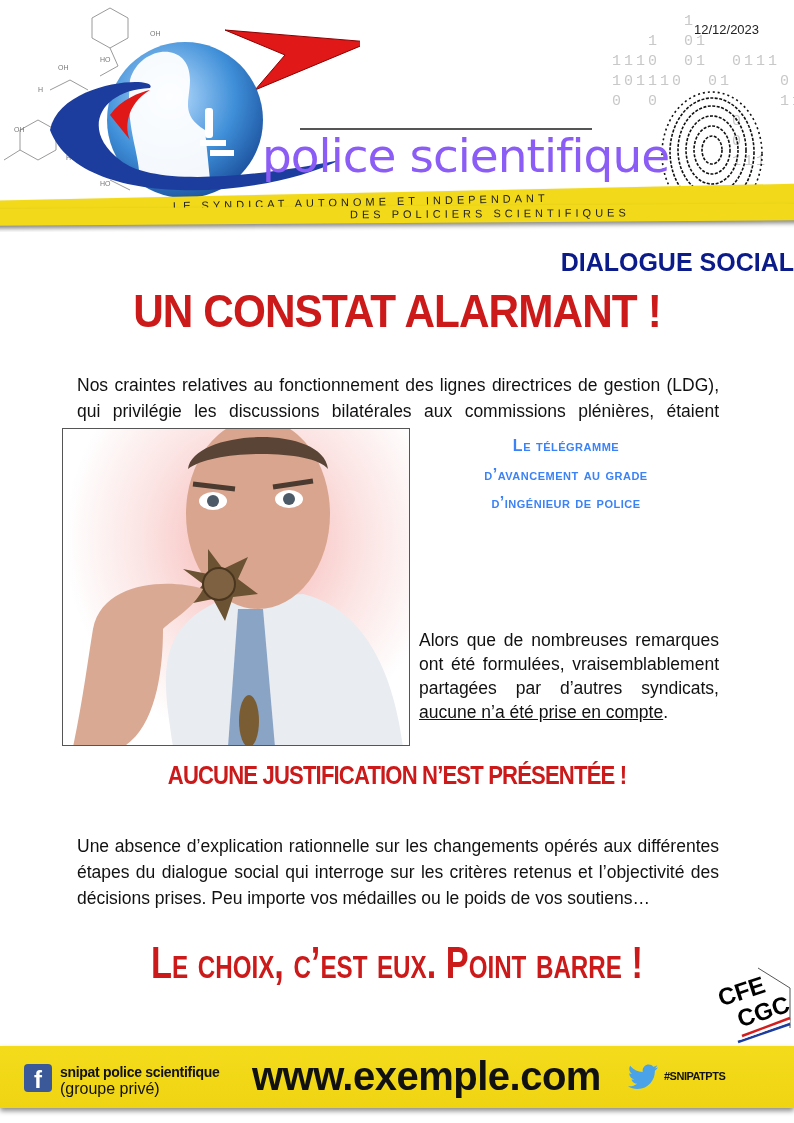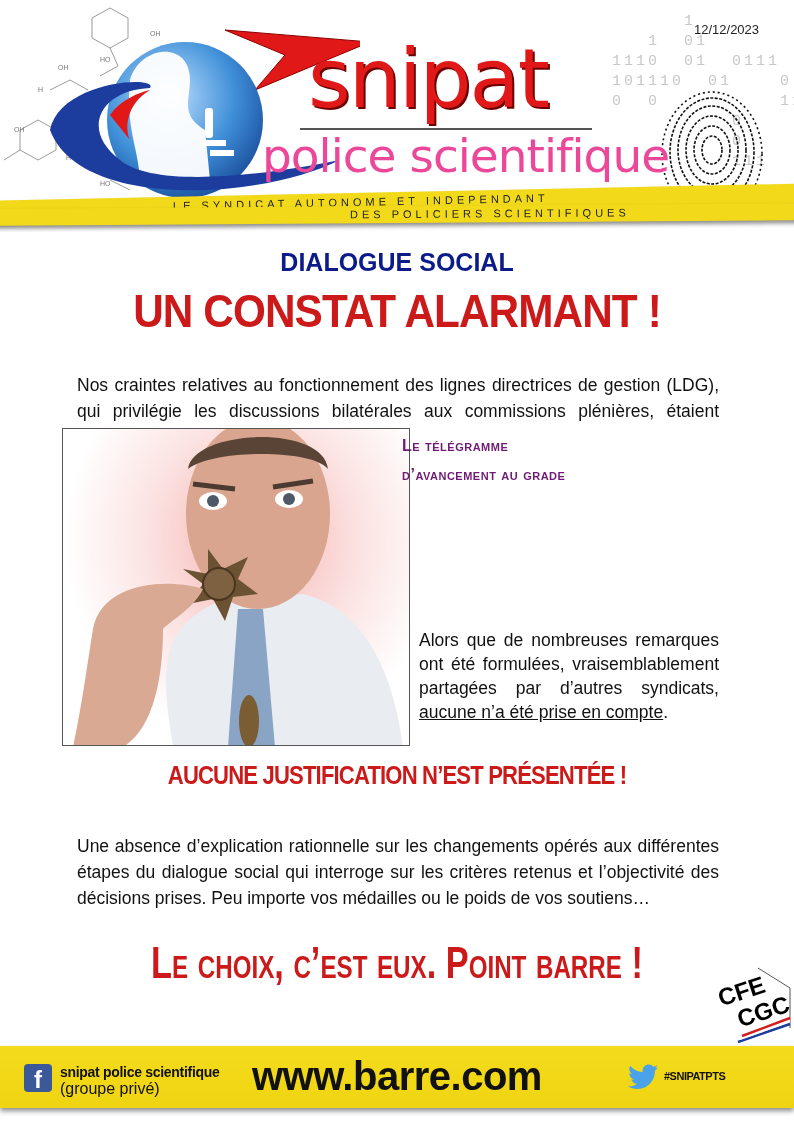--- a/index.html
+++ b/index.html
@@ -13,43 +13,43 @@
             font-family: "Liberation Mono", monospace; font-size: 15px; color: #c8c8c8;
             line-height: 20px; letter-spacing: 3px; white-space: pre; }
   .fingerprint { position: absolute; left: 640px; top: 80px; width: 130px; height: 150px; }
   .date { position: absolute; left: 694px; top: 22px; font-size: 13px; color: #222;
           font-family: "Liberation Sans", sans-serif; }
   .globe-logo { position: absolute; left: 40px; top: 20px; width: 320px; height: 180px; }
   .logo-snipat { position: absolute; left: 308px; top: 38px; font-size: 82px; font-weight: 400;
                  color: #e01818; letter-spacing: -2px; line-height: 1;
                  text-shadow: 2px 2px 0 #6d0000; font-family: "DejaVu Sans", sans-serif; }
   .logo-rule { position: absolute; left: 300px; top: 128px; width: 292px; height: 2px; background: #555; }
-  .logo-police { position: absolute; left: 262px; top: 132px; font-size: 47px; color: #ec4899;
+  .logo-police { position: absolute; left: 262px; top: 132px; font-size: 47px; color: #8b5cf6;
                  line-height: 1; letter-spacing: -1px; font-family: "DejaVu Sans", sans-serif; }
   .tape { position: absolute; background: #f2da1a; box-shadow: 0 3px 4px rgba(0,0,0,0.45);
           font-size: 11px; letter-spacing: 4px; color: #222; white-space: nowrap; }
   .tape1 { left: -10px; top: 192px; width: 820px; height: 20px; transform: rotate(-1.2deg); }
   .tape2 { left: -10px; top: 206px; width: 820px; height: 17px; transform: rotate(-0.4deg); }
   .tape1 span { position: absolute; left: 183px; top: 3px; }
   .tape2 span { position: absolute; left: 360px; top: 2px; }
 
   
-  .kicker { position: absolute; left: 0; top: 248px; width: 794px; text-align: center;
+  .kicker { position: absolute; left: 0; top: 248px; width: 794px; text-align: right;
             font-size: 25px; font-weight: 700; color: #0c1b8a; }
   .headline { position: absolute; left: 0; top: 284px; width: 794px; text-align: center;
               font-size: 46px; font-weight: 700; color: #cc1a1a; letter-spacing: -1px;
               transform: scaleX(0.92); font-family: "Liberation Sans Narrow", "Liberation Sans", sans-serif; }
   .para { position: absolute; font-family: "Liberation Sans", sans-serif; font-size: 17.5px;
           line-height: 26px; text-align: justify; color: #111; margin-top: 24px; }
   .para1 { left: 77px; top: 348px; width: 642px; }
   .photo { position: absolute; left: 62px; top: 428px; width: 348px; height: 318px;
            border: 1px solid #555; overflow: hidden;
            background: radial-gradient(ellipse at 55% 35%, #f6b0ad 0%, #fbe3e2 40%, #ffffff 70%); }
-  .callout { position: absolute; left: 402px; top: 432px; width: 304px; text-align: left;
-             color: #701a75; font-weight: 700; font-size: 16px; line-height: 28.5px;
+  .callout { position: absolute; left: 414px; top: 432px; width: 304px; text-align: center;
+             color: #3b82f6; font-weight: 700; font-size: 16px; line-height: 28.5px;
              font-variant: small-caps; letter-spacing: 0.5px; }
   .para2 { left: 419px; top: 604px; width: 300px; line-height: 24px; }
   .para2 u { text-decoration: underline; }
   .sub2 { position: absolute; left: 0; top: 760px; width: 794px; text-align: center;
           font-size: 26px; font-weight: 700; color: #cc1a1a; letter-spacing: -1px;
           transform: scaleX(0.85); }
   .para3 { left: 77px; top: 809px; width: 642px; line-height: 26px; }
   .conclusion { position: absolute; left: 0; top: 938px; width: 794px; text-align: center;
                 font-size: 44px; font-weight: 700; color: #cc1a1a; font-variant: small-caps;
                 transform: scaleX(0.78); letter-spacing: 0; }
@@ -133,21 +133,20 @@
     <path d="M90,60 C100,25 150,20 150,60 C150,80 140,95 165,110 L170,160 L100,165 C100,130 85,110 90,60 Z" fill="#ffffff" opacity="0.95"></path>
     <g fill="#ffffff">
         <rect x="165" y="88" width="8" height="30" rx="3"></rect>
         <rect x="160" y="120" width="26" height="6"></rect>
         <rect x="170" y="130" width="24" height="6"></rect>
       </g>
     <path d="M10,110 C20,60 120,55 110,68 C60,70 40,110 80,140 C110,165 200,160 300,140 C220,180 40,190 10,110 Z" fill="#1c3d9e"></path>
     <path d="M70,95 C80,80 100,72 110,70 C85,85 85,110 90,120 Z" fill="#e01818"></path>
   </svg>
 
-  <div class="logo-snipat">snipat</div>
   <div class="logo-rule"></div>
   <div class="logo-police">police scientifique</div>
 
   <div class="tape tape1">
     <span>LE SYNDICAT AUTONOME ET INDEPENDANT</span>
   </div>
   <div class="tape tape2">
     <span>DES POLICIERS SCIENTIFIQUES</span>
   </div>
 </div>
@@ -171,20 +170,21 @@
     <polygon points="145,120 160,140 185,128 175,150 195,165 170,168 162,192 150,170 125,175 140,155 120,140 145,145" fill="#6b5233"></polygon>
     <circle cx="156" cy="155" r="16" fill="#7d6140" stroke="#4a361f" stroke-width="2"></circle>
     <path d="M30,200 C40,150 110,150 140,160 C130,180 110,190 100,200 C100,250 90,300 60,318 L10,318 C20,270 25,230 30,200 Z" fill="#d9a994"></path>
     <ellipse cx="186" cy="292" rx="10" ry="26" fill="#7a5d33"></ellipse>
   </svg>
 </div>
 
 <div class="callout">
   <div>Le télégramme</div>
   <div>d’avancement au grade</div>
+  <div>d’ingénieur de police</div>
 </div>
 
 <p class="para para2"><span>Alors que de nombreuses remarques ont été formulées, vraisemblablement partagées par d’autres syndicats, </span><u>aucune n’a été prise en compte</u><span>.</span></p>
 
 <div class="sub2">AUCUNE JUSTIFICATION N’EST PRÉSENTÉE !</div>
 
 <p class="para para3">Une absence d’explication rationnelle sur les changements opérés aux différentes étapes du dialogue social qui interroge sur les critères retenus et l’objectivité des décisions prises. Peu importe vos médailles ou le poids de vos soutiens…</p>
 
 <div class="conclusion">Le choix, c’est eux. Point barre !</div>
 
@@ -196,18 +196,18 @@
   <g transform="rotate(-18 37 38)" font-family="Liberation Sans, sans-serif" font-weight="700" fill="#000">
     <text x="4" y="30" font-size="24">CFE</text>
     <text x="16" y="56" font-size="24">CGC</text>
   </g>
 </svg>
 
 <div class="footer">
   <div class="fb-icon">f</div>
   <div class="fb-name">snipat police scientifique</div>
   <div class="fb-sub">(groupe privé)</div>
-  <div class="website">www.barre.com</div>
+  <div class="website">www.exemple.com</div>
   <svg class="tw-icon" viewBox="0 0 24 20">
     <path d="M24 2.4c-.9.4-1.8.6-2.8.8 1-.6 1.8-1.6 2.2-2.7-1 .6-2 1-3.1 1.2C19.3.7 18 0 16.6 0c-2.7 0-4.9 2.2-4.9 4.9 0 .4 0 .8.1 1.1C7.7 5.8 4.1 3.9 1.7.9c-.4.7-.7 1.6-.7 2.5 0 1.7.9 3.2 2.2 4.1-.8 0-1.6-.2-2.2-.6v.1c0 2.4 1.7 4.4 3.9 4.8-.4.1-.8.2-1.3.2-.3 0-.6 0-.9-.1.6 2 2.4 3.4 4.6 3.4-1.7 1.3-3.8 2.1-6.1 2.1-.4 0-.8 0-1.2-.1 2.2 1.4 4.8 2.2 7.5 2.2 9.1 0 14-7.5 14-14v-.6c1-.7 1.8-1.6 2.5-2.5z" fill="#4aa3e8"></path>
   </svg>
   <div class="hashtag">#SNIPATPTS</div>
 </div>
 
 </body></html>

